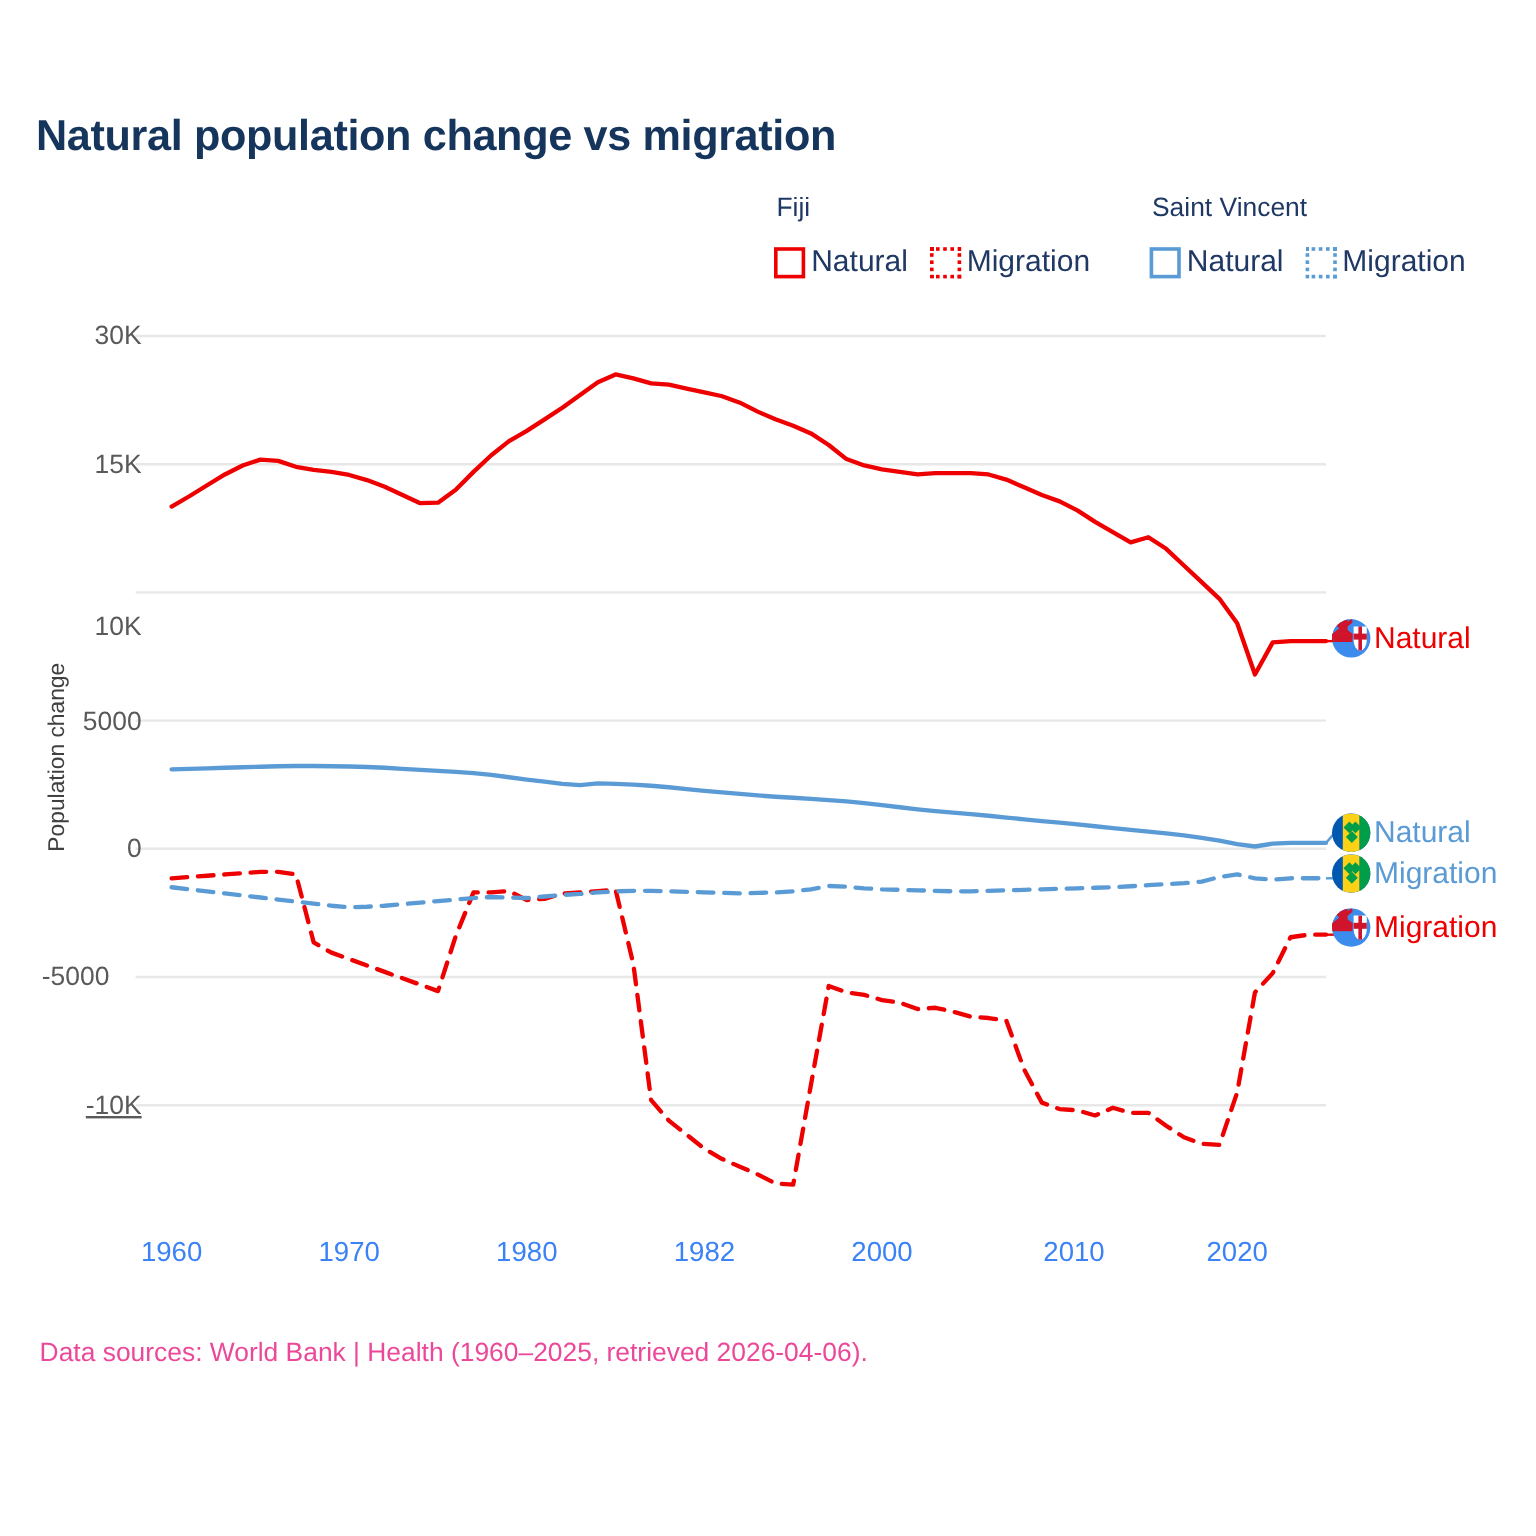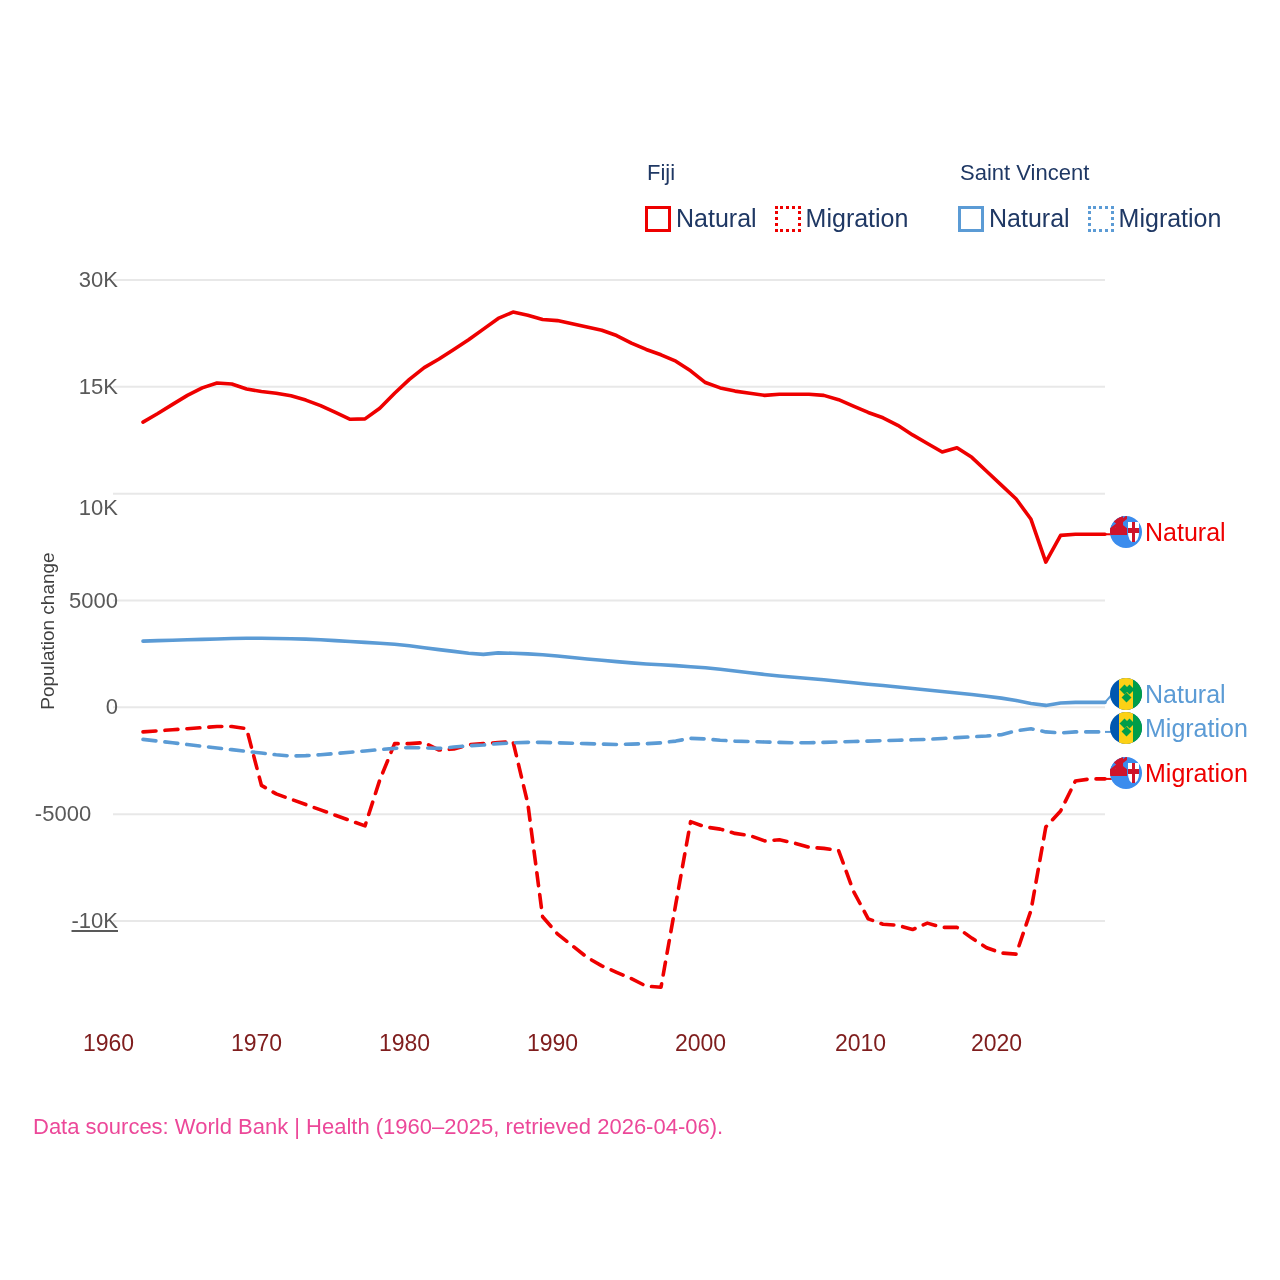--- a/index.html
+++ b/index.html
@@ -33,22 +33,22 @@
   .legend-swatch.dotted{border:3px dotted;}
   .legend-label{font-size:25px;color:#1f3864;white-space:nowrap;}
 
   
   #plot{position:absolute;left:0;top:0;width:1280px;height:1280px;}
   .ytick-label{
     position:absolute;text-align:right;width:110px;
     font-size:22px;color:#595959;transform:translateY(-13px);
   }
   .xtick-label{
-    position:absolute;text-align:left;width:120px;
-    font-size:23px;color:#7f1d1d;top:1030px;
+    position:absolute;text-align:center;width:120px;
+    font-size:23px;color:#3b82f6;top:1030px;
   }
   #y-axis-title{
     position:absolute;left:-62px;top:620px;width:220px;
     font-size:19px;color:#404040;text-align:center;
     transform:rotate(-90deg);transform-origin:center center;
   }
 
   
   .end-label{position:absolute;display:flex;align-items:center;gap:3px;}
   .end-flag{
@@ -106,20 +106,21 @@
 
   
   #footer{position:absolute;left:33px;top:1108px;}
   .footer-line{font-size:22px;color:#ec4899;line-height:38px;white-space:nowrap;}
 </style>
 </head>
 <body>
 
 <div id="root">
 
+  <div id="chart-title">Natural population change vs migration</div>
 
   <div id="legend">
       <div class="legend-group g0">
         <div class="legend-group-title">Fiji</div>
         <div class="legend-items">
           <div class="legend-item">
             <span class="legend-swatch solid" style="border-color: rgb(238, 0, 0);"></span>
             <span class="legend-label">Natural</span>
           </div>
           <div class="legend-item">
@@ -157,29 +158,29 @@
       <path d="M143.00,739.38 L157.80,741.09 L172.60,742.80 L187.40,744.51 L202.20,746.22 L217.00,747.93 L231.80,749.64 L246.60,751.35 L261.40,753.06 L276.20,754.77 L291.00,756.05 L305.80,755.62 L320.60,754.77 L335.40,753.49 L350.20,752.20 L365.00,750.92 L379.80,749.64 L394.60,748.36 L409.40,747.50 L424.20,747.93 L439.00,748.36 L453.80,747.08 L468.60,745.79 L483.40,744.94 L498.20,743.66 L513.00,742.80 L527.80,742.37 L542.60,742.37 L557.40,742.80 L572.20,743.23 L587.00,743.66 L601.80,744.08 L616.60,744.51 L631.40,744.08 L646.20,743.66 L661.00,742.80 L675.80,741.09 L690.60,738.32 L705.40,738.96 L720.20,740.24 L735.00,741.09 L749.80,741.52 L764.60,741.95 L779.40,742.37 L794.20,742.80 L809.00,742.80 L823.80,742.37 L838.60,741.95 L853.40,741.52 L868.20,741.09 L883.00,740.67 L897.80,740.24 L912.60,739.81 L927.40,739.38 L942.20,738.53 L957.00,737.67 L971.80,736.82 L986.60,735.96 L1001.40,734.68 L1016.20,730.84 L1031.00,728.70 L1045.80,731.90 L1060.60,732.97 L1075.40,731.90 L1090.20,731.90 L1105.00,731.90" fill="none" stroke="#5b9bd5" stroke-width="3.6" stroke-linejoin="round" stroke-linecap="round" stroke-dasharray="13 9"></path>
       <path d="M1105,534.2633333333333 L1112,534.2633333333333" fill="none" stroke="#ee0000" stroke-width="2"></path>
       <path d="M1105,702.419 L1112,694.5133333333333" fill="none" stroke="#5b9bd5" stroke-width="2"></path>
       <path d="M1105,731.905 L1112,731.905" fill="none" stroke="#5b9bd5" stroke-width="2"></path>
       <path d="M1105,778.9116666666666 L1112,778.9116666666666" fill="none" stroke="#ee0000" stroke-width="2"></path>
     </svg>
 
   <div id="axis-layer">
       <div class="ytick-label" style="left: 8px; top: 280px;">30K</div>
       <div class="ytick-label" style="left: 8px; top: 386.833px;">15K</div>
-      <div class="ytick-label" style="left: 8px; top: 508px;">10K</div>
+      <div class="ytick-label" style="left: 8px; top: 522px;">10K</div>
       <div class="ytick-label" style="left: 8px; top: 600.5px;">5000</div>
       <div class="ytick-label" style="left: 8px; top: 707.333px;">0</div>
       <div class="ytick-label" style="left: 8px; top: 814.167px; text-align: center;">-5000</div>
       <div class="ytick-label" style="left: 8px; top: 921px; text-decoration: underline;">-10K</div>
       <div class="xtick-label" style="left: 83px;">1960</div>
       <div class="xtick-label" style="left: 231px;">1970</div>
       <div class="xtick-label" style="left: 379px;">1980</div>
-      <div class="xtick-label" style="left: 527px;">1990</div>
+      <div class="xtick-label" style="left: 527px;">1982</div>
       <div class="xtick-label" style="left: 675px;">2000</div>
       <div class="xtick-label" style="left: 835px;">2010</div>
       <div class="xtick-label" style="left: 971px;">2020</div>
       <div id="y-axis-title">Population change</div>
     </div>
 
   <div id="end-label-layer">
       <div class="end-label" style="left: 1110px; top: 516px;">
         <span class="end-flag flag-fj">
           <span class="uj"></span>

